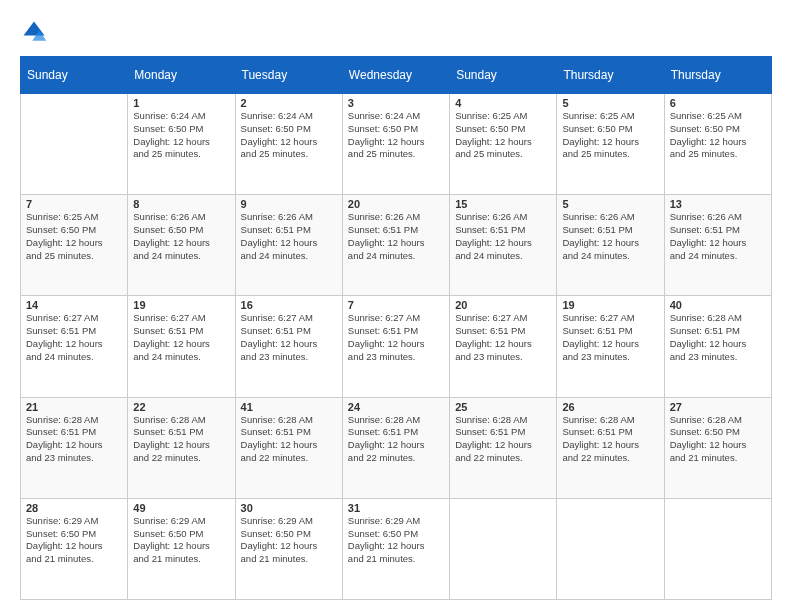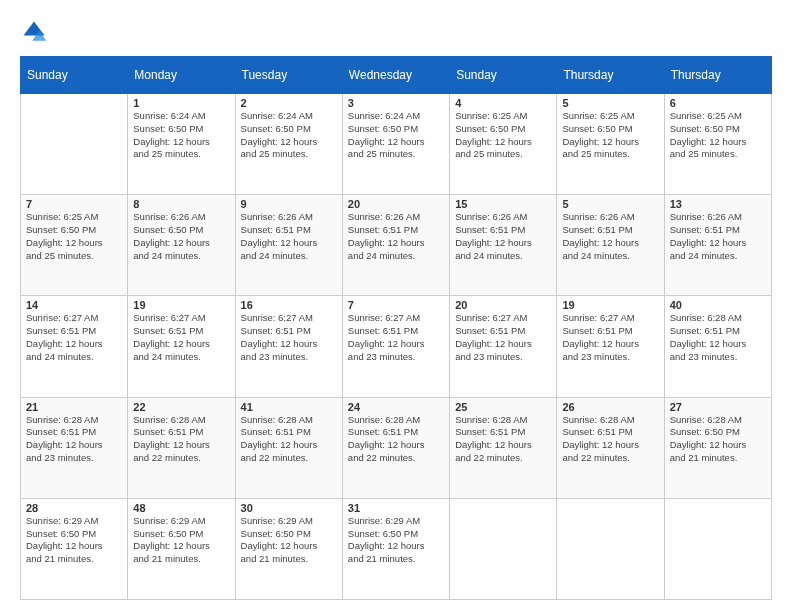--- a/index.html
+++ b/index.html
@@ -252,21 +252,21 @@
             <span class="day-num">27</span>
             <div class="day-info">Sunrise: 6:28 AM<br>Sunset: 6:50 PM<br>Daylight: 12 hours<br>and 21 minutes.</div>
           </td>
         </tr>
         <tr>
           <td>
             <span class="day-num">28</span>
             <div class="day-info">Sunrise: 6:29 AM<br>Sunset: 6:50 PM<br>Daylight: 12 hours<br>and 21 minutes.</div>
           </td>
           <td>
-            <span class="day-num">48</span>
+            <span class="day-num">49</span>
             <div class="day-info">Sunrise: 6:29 AM<br>Sunset: 6:50 PM<br>Daylight: 12 hours<br>and 21 minutes.</div>
           </td>
           <td>
             <span class="day-num">30</span>
             <div class="day-info">Sunrise: 6:29 AM<br>Sunset: 6:50 PM<br>Daylight: 12 hours<br>and 21 minutes.</div>
           </td>
           <td>
             <span class="day-num">31</span>
             <div class="day-info">Sunrise: 6:29 AM<br>Sunset: 6:50 PM<br>Daylight: 12 hours<br>and 21 minutes.</div>
           </td>

